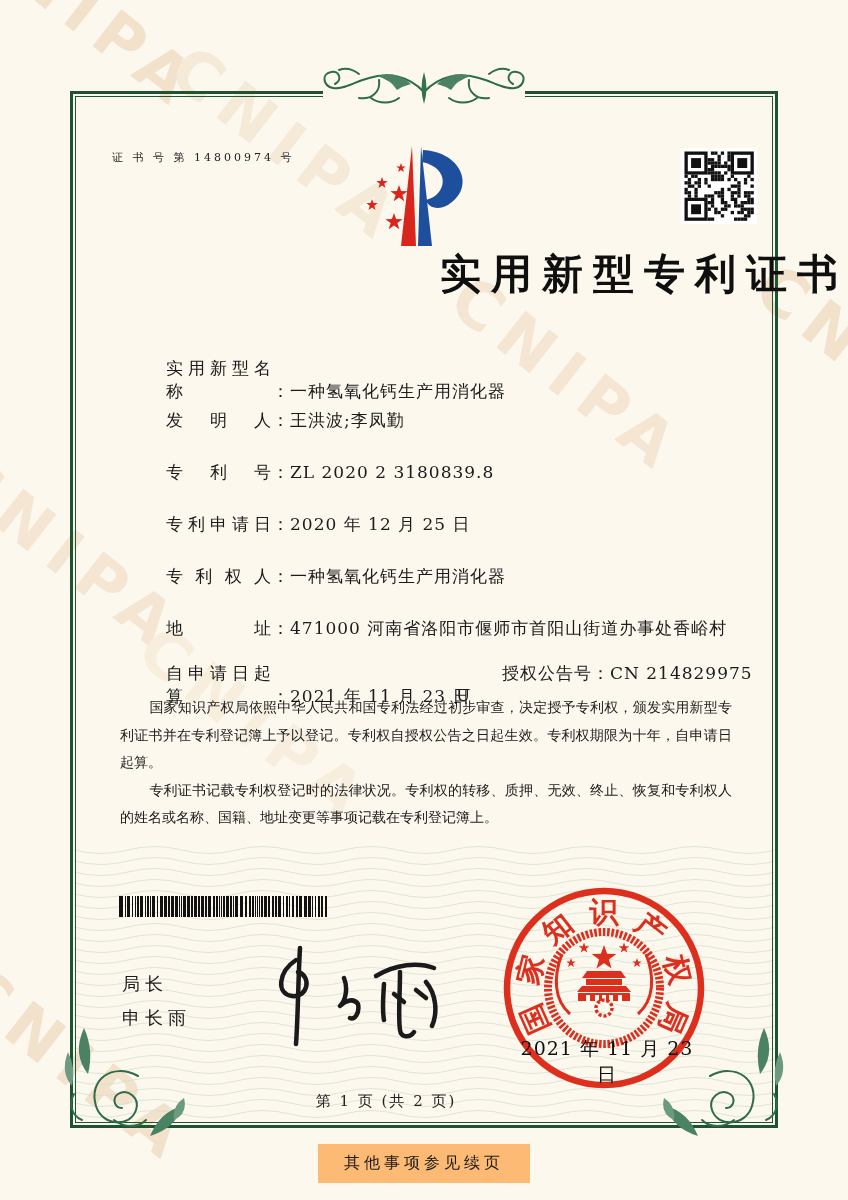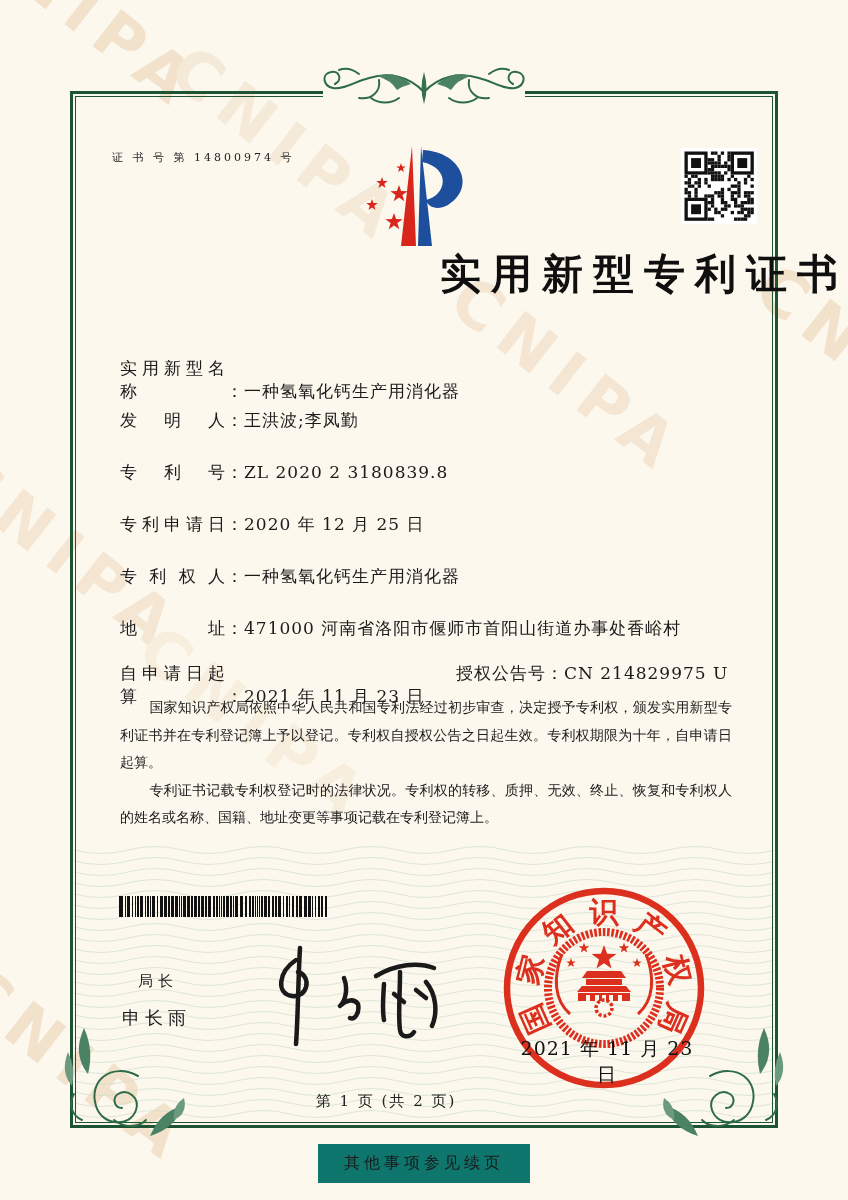--- a/index.html
+++ b/index.html
@@ -45,47 +45,47 @@
   .qr { left:681px; top:148px; width:76px; height:76px; z-index:4; }
 
   .title {
     left:0; top:247px; width:848px; text-align:right; z-index:4;
     font-size:41px; font-weight:bold; letter-spacing:10px; color:#0f0f0f;
   }
 
   .field-row { left:120px; width:648px; z-index:4; font-size:17px; letter-spacing:1px; color:#1b1b1b; }
   .fr0{ top:357px; } .fr1{ top:409px; } .fr2{ top:461px; }
   .fr3{ top:513px; } .fr4{ top:565px; } .fr5{ top:617px; } .fr6{ top:662px; }
-  .flabel { display:inline-block; width:106px; text-align:justify; text-align-last:justify; }
+  .flabel { display:inline-block; width:106px; text-align:justify; text-align-last:justify;margin-left:46px; }
   .flabel--natural { width:auto; text-align-last:auto;font-family:Liberation Serif, serif; }
   .fvalue { margin-left:0; }
   .pair2 { position:absolute; left:336px; top:0; }
 
   .paragraphs { left:120px; top:694px; width:612px; z-index:4; }
   .paragraphs p {
     margin:0; font-size:14px; line-height:27.5px;
     text-indent:2.1em; text-align:justify; color:#1b1b1b;
   }
 
   .barcode { left:119px; top:896px; width:218px; height:21px; z-index:4; }
 
-  .sig-title { left:122px; top:972px; z-index:6; font-size:15px; letter-spacing:5px;margin-left:16px; }
+  .sig-title { left:122px; top:972px; z-index:6; font-size:18px; letter-spacing:5px; }
   .sig-name  { left:122px; top:1006px; z-index:6; font-size:18px; letter-spacing:5px; }
   .signature { left:248px; top:940px; width:212px; height:110px; z-index:6; }
 
   .seal { left:498px; top:882px; width:212px; height:212px; z-index:5; }
   .seal-date {
     left:512px; top:1036px; width:190px; text-align:center; z-index:6;
     font-size:19px; color:#101010; letter-spacing:1px;
   }
 
   .page-number { left:70px; top:1092px; width:632px; text-align:center; z-index:4; font-size:15px; letter-spacing:2px; color:#222; }
   .continuation {
     left:424px; top:1144px; transform:translateX(-50%); z-index:4;
-    background:#0f766e; padding:9px 26px; font-size:16px; letter-spacing:4px;
+    background:#fdba74; padding:9px 26px; font-size:16px; letter-spacing:4px;
     color:#1b1b1b; white-space:nowrap;
   }
 </style>
 </head>
 <body>
 
 <div class="page">
 
   <div class="wm wm1">CNIPA</div>
   <div class="wm wm2">CNIPA</div>

